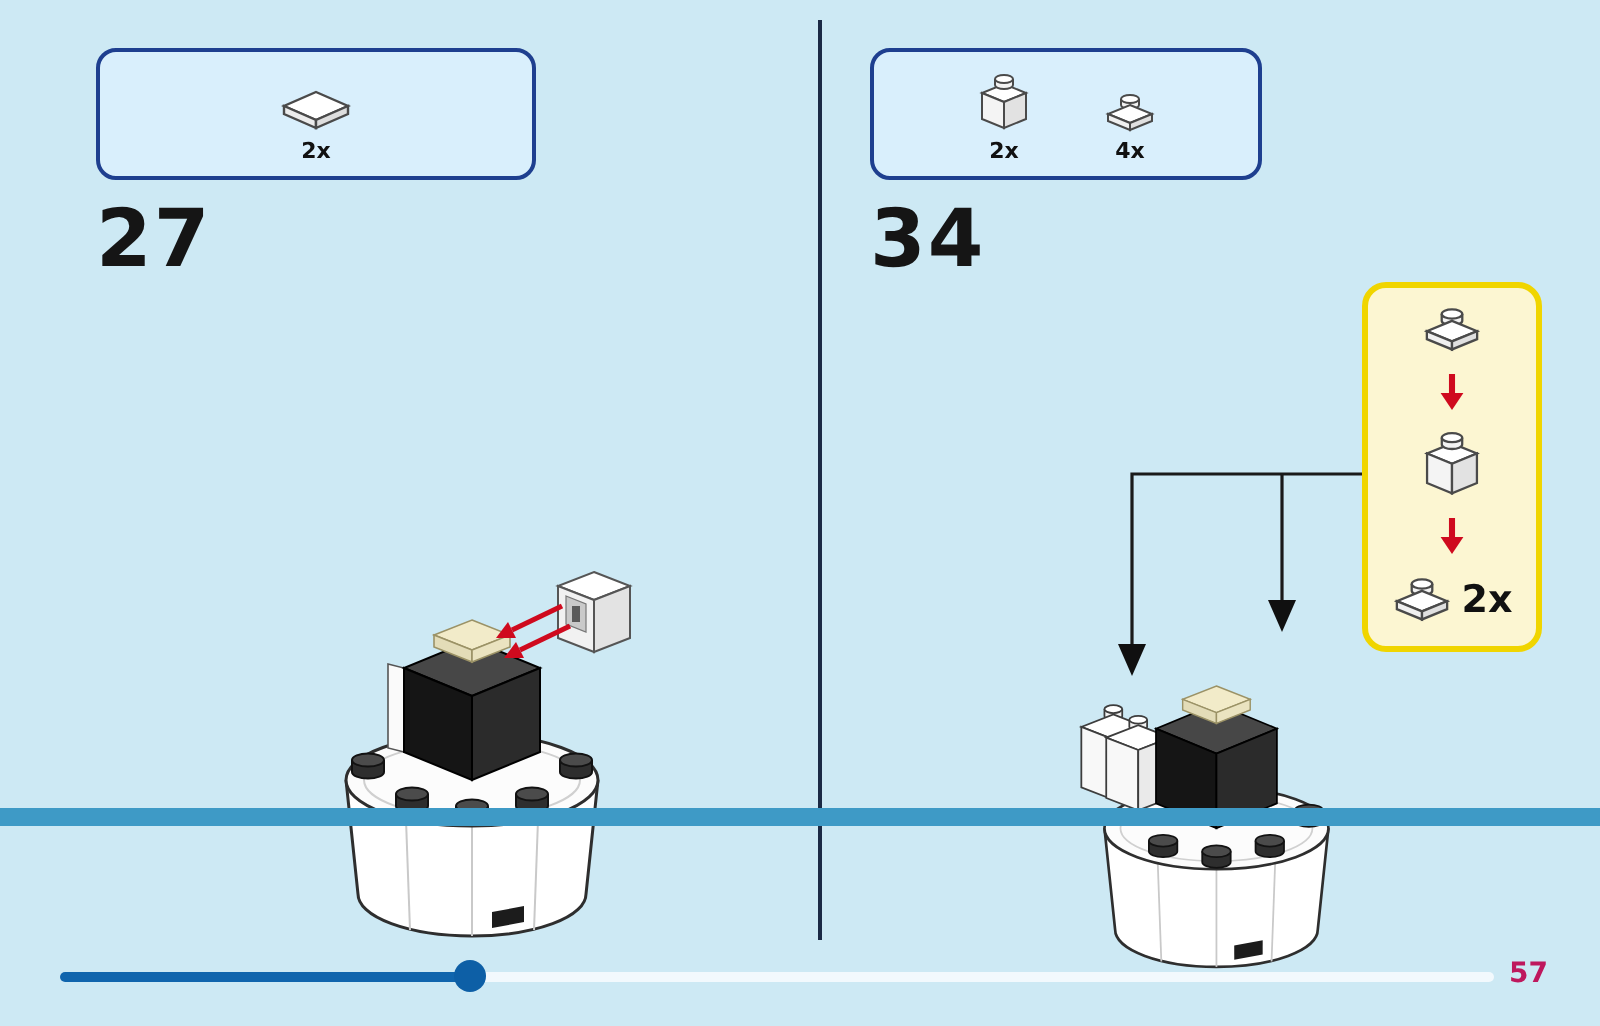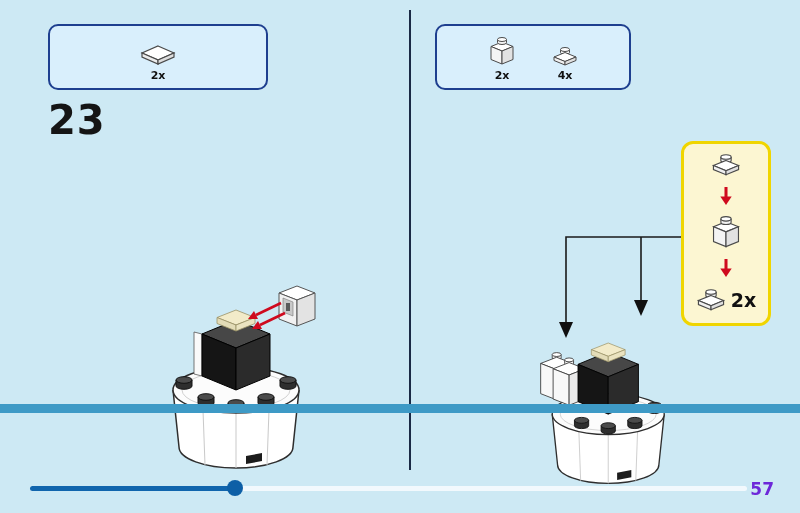--- a/index.html
+++ b/index.html
@@ -57,40 +57,40 @@
 
   .illu { position:absolute; }
   #illu-33 { left:148px; top:282px; width:180px; height:200px; }
   #illu-34 { left:530px; top:318px; width:160px; height:178px; }
 
   .overlay { position:absolute; left:0; top:0; width:800px; height:513px; pointer-events:none; }
 
   .progress-track { position:absolute; left:30px; top:486px; width:717px; height:5px; background:#f2f9fd; border-radius:3px; }
   .progress-fill  { position:absolute; left:30px; top:486px; width:205px; height:5px; background:#1065ad; border-radius:3px; }
   .progress-dot   { position:absolute; left:227px; top:480px; width:16px; height:16px; border-radius:50%; background:#0d5fa6; }
-  .page-number    { position:absolute; right:26px; top:479px; font-size:17px; font-weight:bold; color:#6d28d9; }
+  .page-number    { position:absolute; right:26px; top:479px; font-size:14px; font-weight:bold; color:#be185d; }
   .bottom-strip   { position:absolute; left:0; bottom:0; width:800px; height:9px; background:#3e9ac6; }
 </style>
 </head>
 <body>
 
 <div id="app">
 
   <div class="parts-box" id="parts-box-33">
     <div class="part">
       <svg width="38" height="24" viewBox="0 0 38 24">
         <polygon points="19,3 35,10 19,17 3,10" fill="#ffffff" stroke="#4a4a4a" stroke-width="1.2"></polygon>
         <polygon points="3,10 19,17 19,21 3,14" fill="#ececec" stroke="#4a4a4a" stroke-width="1.2"></polygon>
         <polygon points="19,17 35,10 35,14 19,21" fill="#dedede" stroke="#4a4a4a" stroke-width="1.2"></polygon>
       </svg>
       <span class="count">2x</span>
     </div>
   </div>
 
-  <div class="step-number" id="step-33">23</div>
+  <div class="step-number" id="step-33">27</div>
 
   <svg class="illu" id="illu-33" viewBox="0 0 180 200">
 
     <path d="M25,108 L31,165 A57,21 0 0 0 145,165 L151,108" fill="#ffffff" stroke="#2e2e2e" stroke-width="1.5"></path>
     <path d="M55,128 L57,183" stroke="#c9c9c9" stroke-width="1" fill="none"></path>
     <path d="M88,131 L88,186" stroke="#c9c9c9" stroke-width="1" fill="none"></path>
     <path d="M121,128 L119,183" stroke="#c9c9c9" stroke-width="1" fill="none"></path>
     <path d="M98,174 l16,-3 l0,8 l-16,3 z" fill="#1c1c1c"></path>
 
     <ellipse cx="88" cy="108" rx="63" ry="23" fill="#fcfcfc" stroke="#2e2e2e" stroke-width="1.5"></ellipse>
@@ -153,20 +153,21 @@
         <path d="M8.5,3.5 v3 a4.5,2 0 0 0 9,0 v-3" fill="#f2f2f2" stroke="#4a4a4a"></path>
         <ellipse cx="13" cy="3.5" rx="4.5" ry="2" fill="#ffffff" stroke="#4a4a4a"></ellipse>
         <polygon points="13,6.5 24,11 13,15.5 2,11" fill="#ffffff" stroke="#4a4a4a"></polygon>
         <polygon points="2,11 13,15.5 13,19 2,14.5" fill="#f0f0f0" stroke="#4a4a4a"></polygon>
         <polygon points="13,15.5 24,11 24,14.5 13,19" fill="#e0e0e0" stroke="#4a4a4a"></polygon>
       </svg>
       <span class="count">4x</span>
     </div>
   </div>
 
+  <div class="step-number" id="step-34">34</div>
 
   <div class="callout">
     <svg width="30" height="24" viewBox="0 0 26 21">
       <path d="M8.5,3.5 v3 a4.5,2 0 0 0 9,0 v-3" fill="#f2f2f2" stroke="#4a4a4a"></path>
       <ellipse cx="13" cy="3.5" rx="4.5" ry="2" fill="#ffffff" stroke="#4a4a4a"></ellipse>
       <polygon points="13,6.5 24,11 13,15.5 2,11" fill="#ffffff" stroke="#4a4a4a"></polygon>
       <polygon points="2,11 13,15.5 13,19 2,14.5" fill="#f0f0f0" stroke="#4a4a4a"></polygon>
       <polygon points="13,15.5 24,11 24,14.5 13,19" fill="#e0e0e0" stroke="#4a4a4a"></polygon>
     </svg>
     <svg width="14" height="19" viewBox="0 0 14 20">

